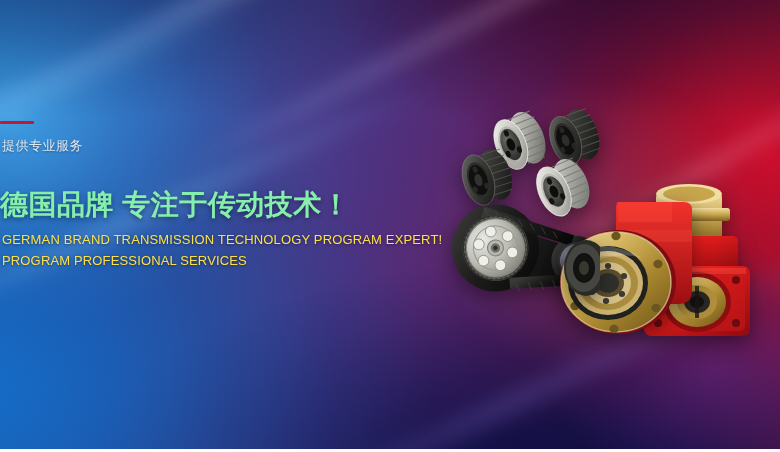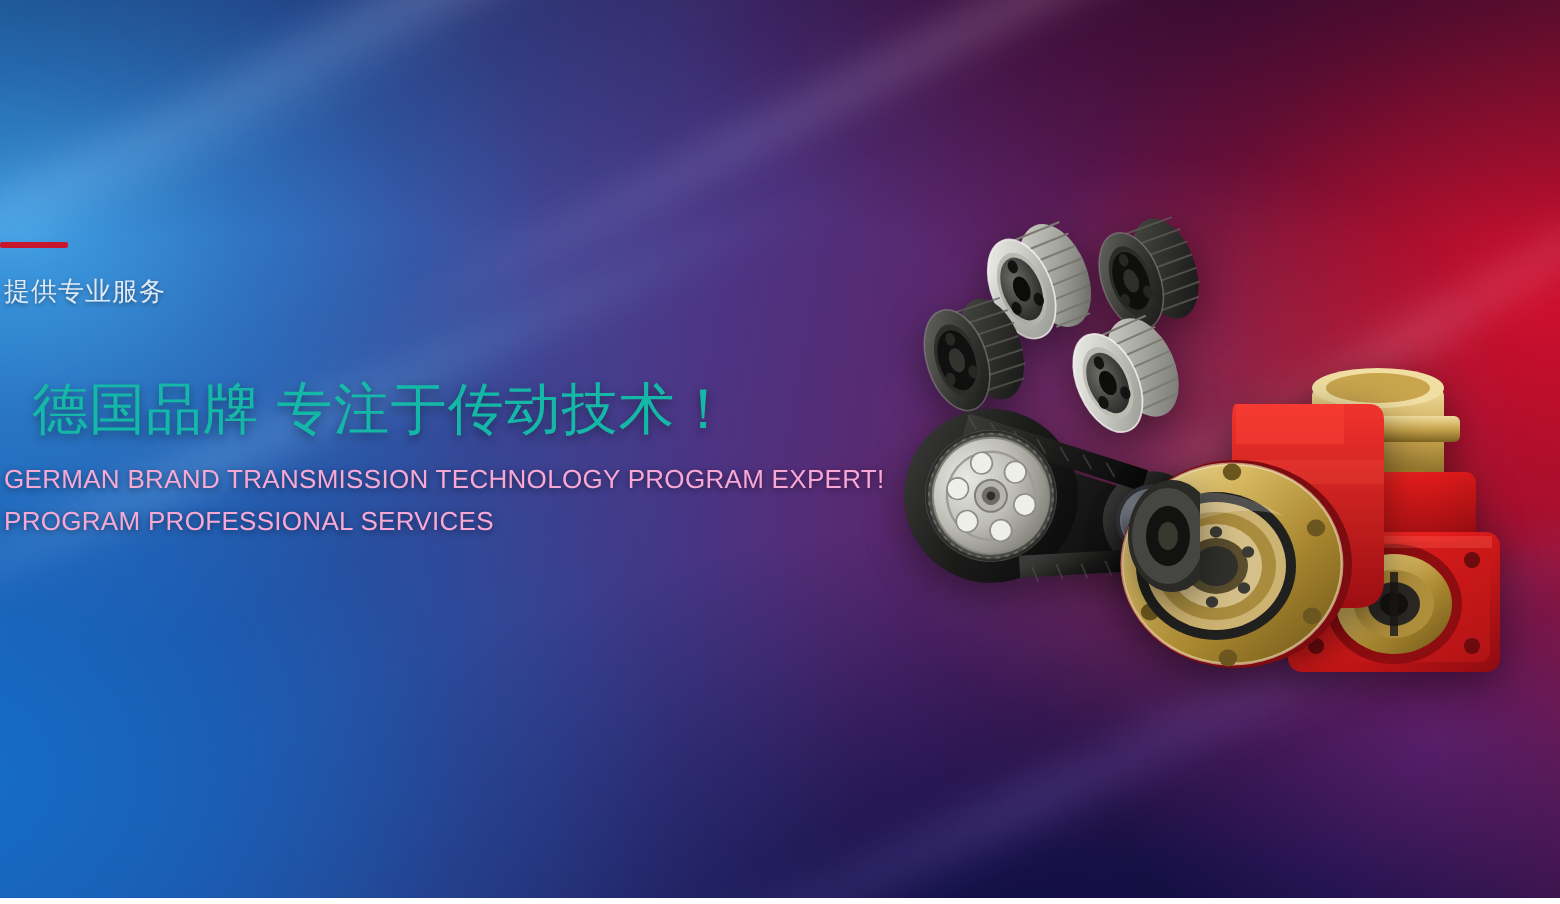--- a/index.html
+++ b/index.html
@@ -131,33 +131,33 @@
   .kicker{
     position:absolute;left:2px;top:138px;
     font-size:13px;line-height:16px;
     letter-spacing:.5px;
     color:#dfe9f6;
     font-weight:400;
     text-shadow:0 1px 2px rgba(0,0,0,.35);
     white-space:nowrap;
   }
   .headline{
-    position:absolute;left:16px;top:169px;
+    position:absolute;left:0;top:169px;
     font-size:28px;line-height:34px;
-    font-weight:400;
-    color:#14b8a6;
+    font-weight:700;
+    color:#86efac;
     letter-spacing:.5px;
     white-space:nowrap;
     text-shadow:0 2px 5px rgba(0,0,0,.40);
   }
   .sub{
     position:absolute;left:2px;
     font-size:13px;line-height:18px;
     font-weight:400;
-    color:#f9a8d4;
+    color:#fde047;
     letter-spacing:.15px;
     white-space:nowrap;
     text-shadow:0 1px 3px rgba(0,0,0,.45);
   }
   .sub1{top:231px;}
   .sub2{top:252px;}
 
   
   .products{position:absolute;left:0;top:0;width:780px;height:452px;pointer-events:none;}
 

